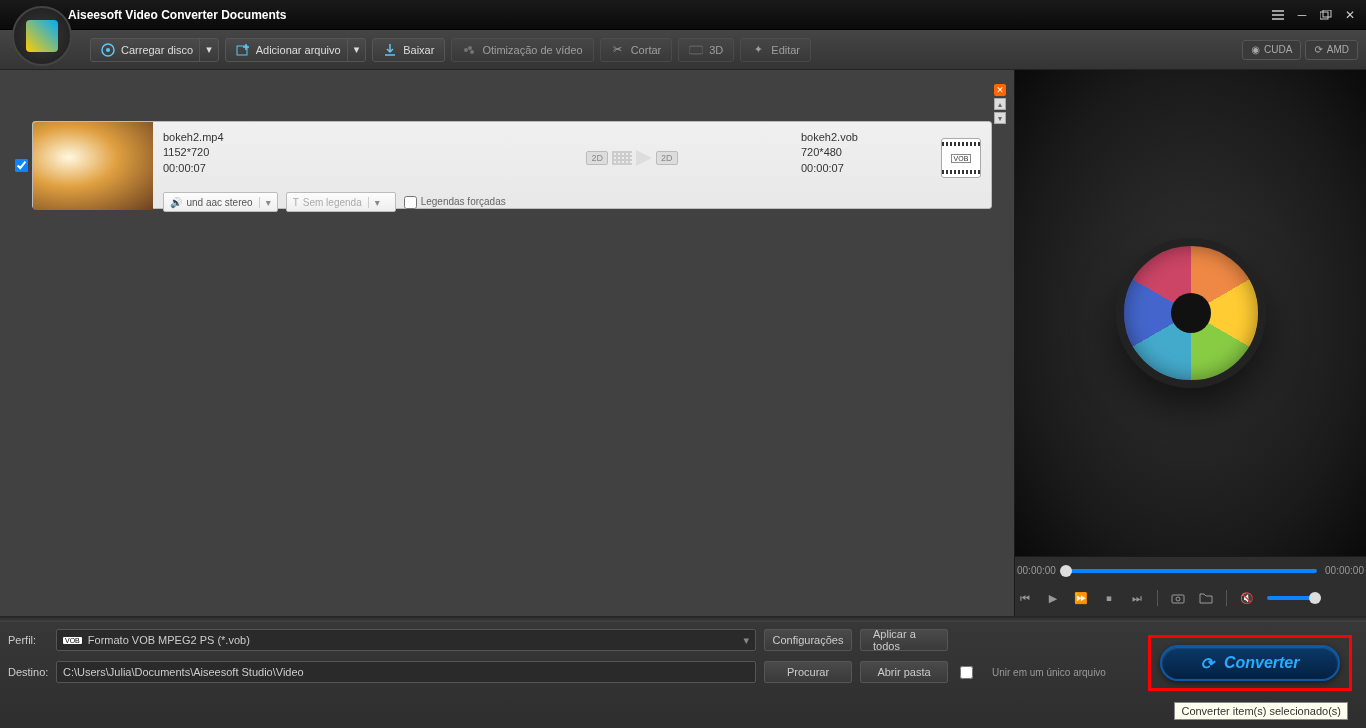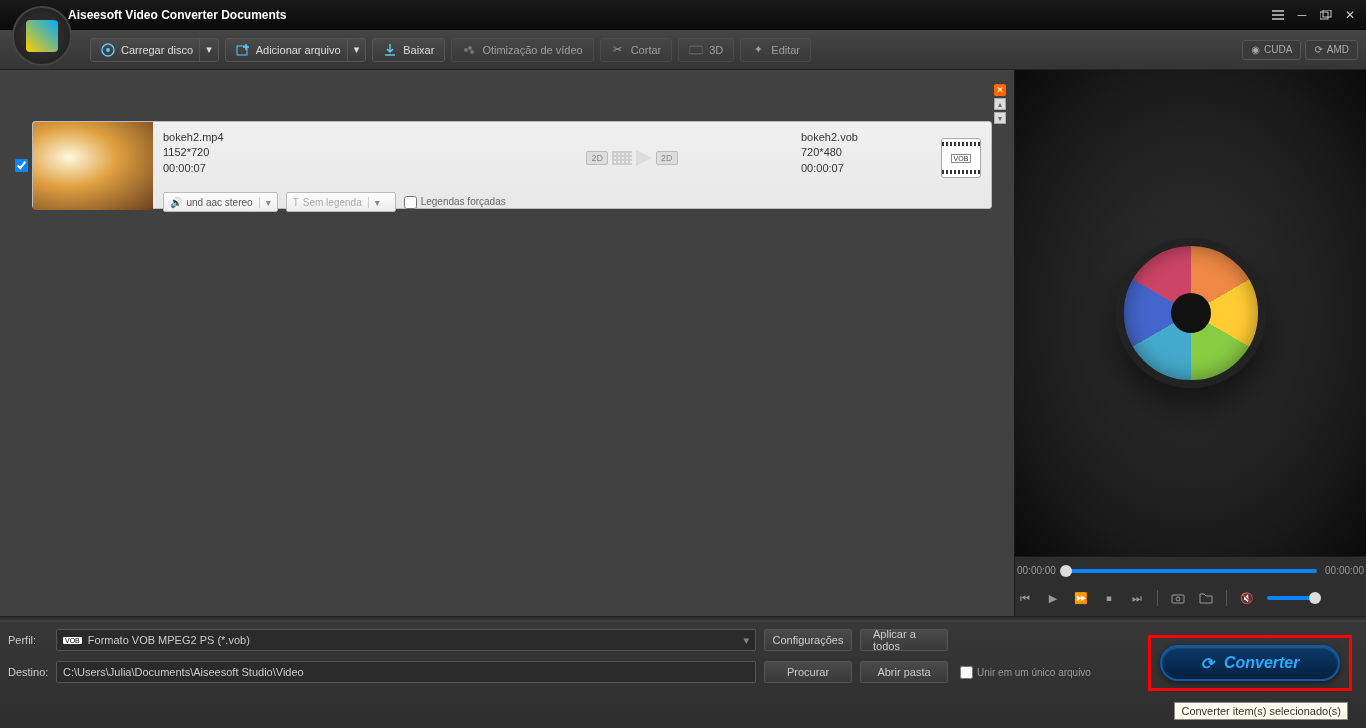--- a/index.html
+++ b/index.html
@@ -78,21 +78,21 @@
 .bottom-divider { position: absolute; top: -3px; left: 0; right: 0; height: 6px; background: linear-gradient(#222, #444); }
 .form-row { display: flex; align-items: center; gap: 8px; margin-bottom: 10px; }
 .form-label { width: 40px; color: #ccc; font-size: 11px; }
 .form-field { height: 22px; background: #2a2a2a; border: 1px solid #555; border-radius: 2px; color: #ccc; padding: 0 6px; display: flex; align-items: center; gap: 6px; font-size: 11px; }
 .profile-field { width: 700px; position: relative; }
 .profile-field .drop3 { margin-left: auto; color: #888; }
 .vob-icon { background: #fff; color: #000; font-size: 7px; padding: 0 2px; border-radius: 1px; }
 .btn-small { height: 22px; background: linear-gradient(#4a4a4a, #3a3a3a); border: 1px solid #555; border-radius: 2px; color: #ccc; padding: 0 12px; cursor: pointer; font-size: 11px; display: flex; align-items: center; justify-content: center; }
 .btn-small.w1 { width: 88px; } .btn-small.w2 { width: 88px; }
 .dest-field { width: 700px; }
-.merge-chk { display: flex; align-items: center; gap: 4px; font-size: 10px; color: #999; margin-left: 4px; }
+.merge-chk { display: flex; align-items: center; gap: 19px; font-size: 10px; color: #999; margin-left: 4px; }
 
 
 .convert-wrap { position: absolute; right: 14px; top: 16px; width: 204px; height: 56px; border: 3px solid #ff0000; display: flex; align-items: center; justify-content: center; }
 .convert-btn { width: 180px; height: 36px; background: linear-gradient(#0a3a6a, #052040); border: 2px solid #0a5aaa; border-radius: 18px; display: flex; align-items: center; justify-content: center; gap: 10px; cursor: pointer; box-shadow: inset 0 1px 2px rgba(255,255,255,0.2), 0 2px 6px rgba(0,0,0,0.5); }
 .convert-btn span { color: #2aaaff; font-size: 16px; font-weight: bold; font-style: italic; }
 .convert-icon { color: #2aaaff; font-size: 14px; }
 .tooltip { position: absolute; right: 18px; bottom: 8px; background: #fffff0; border: 1px solid #888; padding: 2px 6px; font-size: 11px; color: #333; }
 
 svg { display: block; }
 </style>

